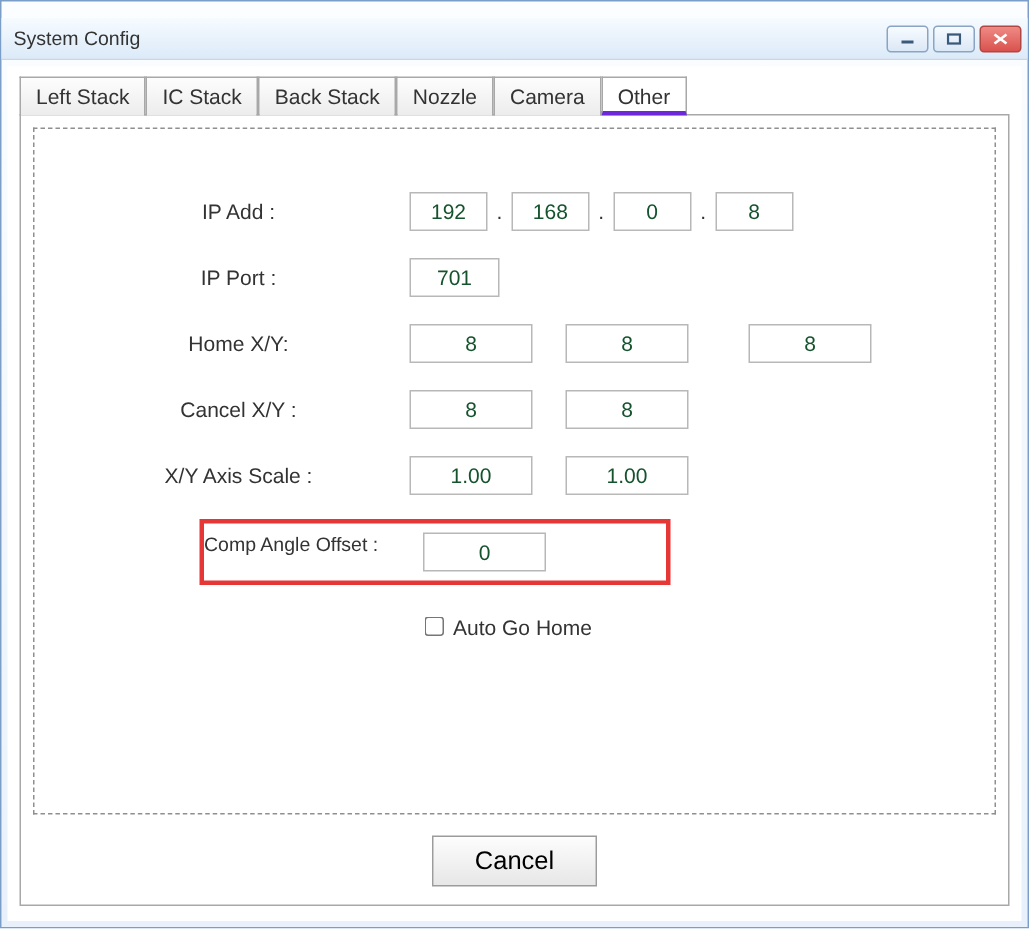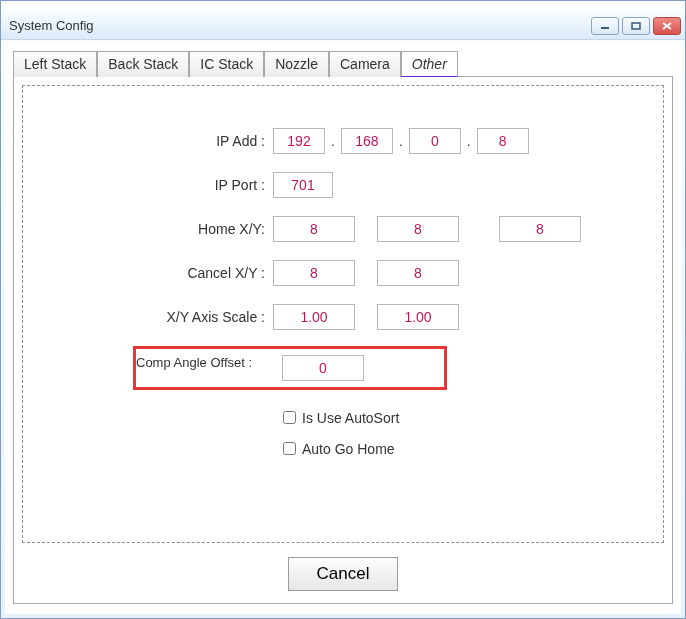--- a/index.html
+++ b/index.html
@@ -68,24 +68,23 @@
     padding: 4px 10px 3px 10px;
     background: linear-gradient(#fdfdfd,#ececec);
     margin-right: 0px;
     font-size: 14px;
     cursor: default;
     position: relative;
     top: 1px;
   }
   .tab.active {
     background: #fff;
-    border-bottom: 1px solid #6d28d9;
+    border-bottom: 3px solid #6d28d9;
     z-index: 2;
     top: 1px;
-    font-style: italic;
   }
   .tab-panel {
     border: 1px solid #a8a8a8;
     flex: 1;
     background: #fff;
     padding: 8px;
     display: flex;
     flex-direction: column;
   }
   .panel-inner {
@@ -96,32 +95,32 @@
   }
 
   .row {
     display: flex;
     align-items: center;
     margin-bottom: 14px;
     min-height: 30px;
   }
   .row .lbl {
     width: 220px;
-    text-align: right;
+    text-align: center;
     padding-right: 8px;
     font-size: 14px;
     color: #333;
   }
   .txt-in {
     border: 1px solid #b8b8b8;
     background: #fff;
     height: 26px;
     text-align: center;
     font-size: 14px;
-    color: #be185d;
+    color: #14532d;
     padding: 0 4px;
   }
   .txt-in.small { width: 52px; }
   .txt-in.med  { width: 82px; }
   .dot { margin: 0 6px; font-size: 14px; }
 
   .gap { width: 22px; }
   .gap-lg { width: 40px; }
 
   .highlight-box {
@@ -183,22 +182,22 @@
             <line x1="9" y1="1" x2="1" y2="7" stroke="#fff" stroke-width="1.8"></line>
           </svg>
       </div>
     </div>
   </div>
 
   <div class="client">
 
     <div class="tabs">
       <div class="tab"><span>Left Stack</span></div>
+      <div class="tab"><span>IC Stack</span></div>
       <div class="tab"><span>Back Stack</span></div>
-      <div class="tab"><span>IC Stack</span></div>
       <div class="tab"><span>Nozzle</span></div>
       <div class="tab"><span>Camera</span></div>
       <div class="tab active"><span>Other</span></div>
     </div>
 
     <div class="tab-panel">
       <div class="panel-inner">
 
         <div class="row">
           <span class="lbl">IP Add :</span>
@@ -237,24 +236,20 @@
           <input class="txt-in med" value="1.00" style="">
           <span class="gap"></span>
           <input class="txt-in med" value="1.00" style="">
         </div>
 
         <div class="highlight-box">
           <span class="lbl">Comp Angle Offset :</span>
           <input class="txt-in med" value="0" style="">
         </div>
 
-        <div class="check-row">
-          <input type="checkbox" style="">
-          <span>Is Use AutoSort</span>
-        </div>
 
         <div class="check-row">
           <input type="checkbox" style="">
           <span>Auto Go Home</span>
         </div>
 
       </div>
 
       <div class="btn-row">
         <button class="btn"><span>Cancel</span></button>

